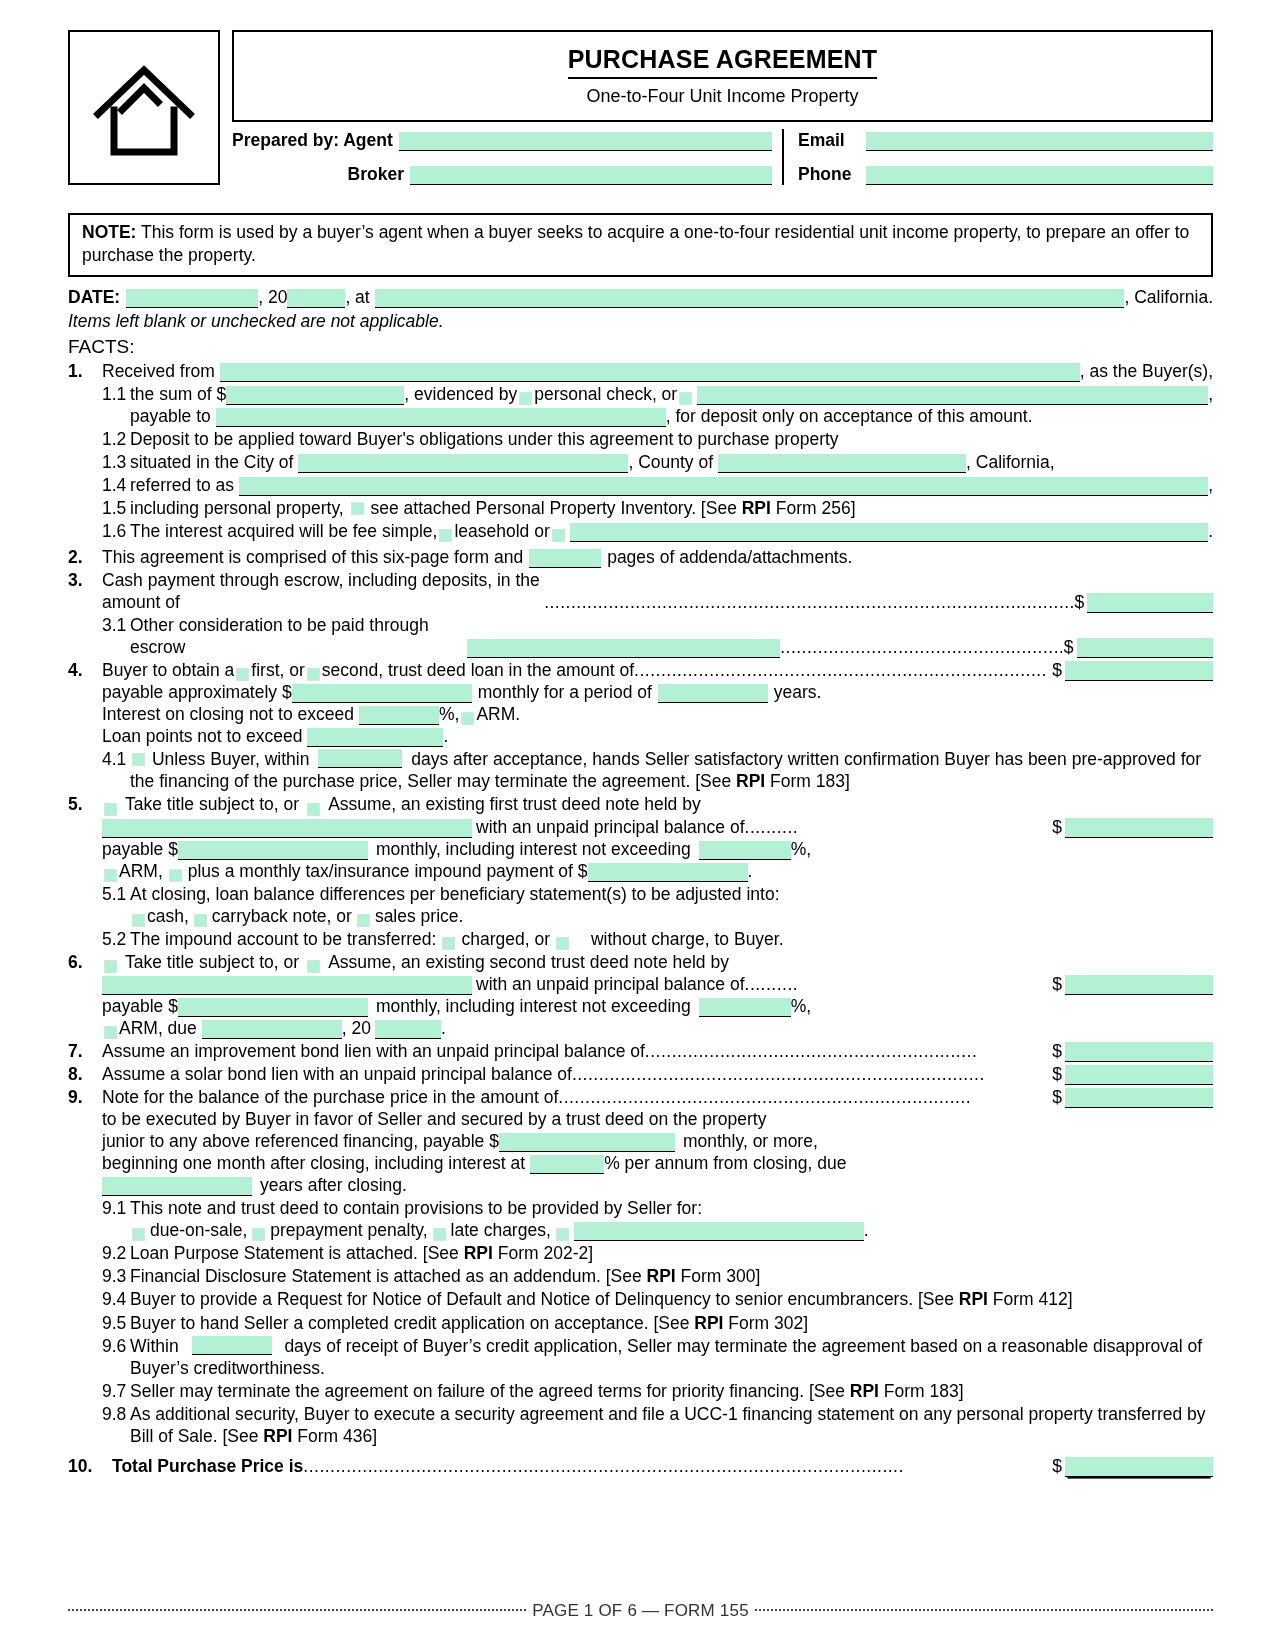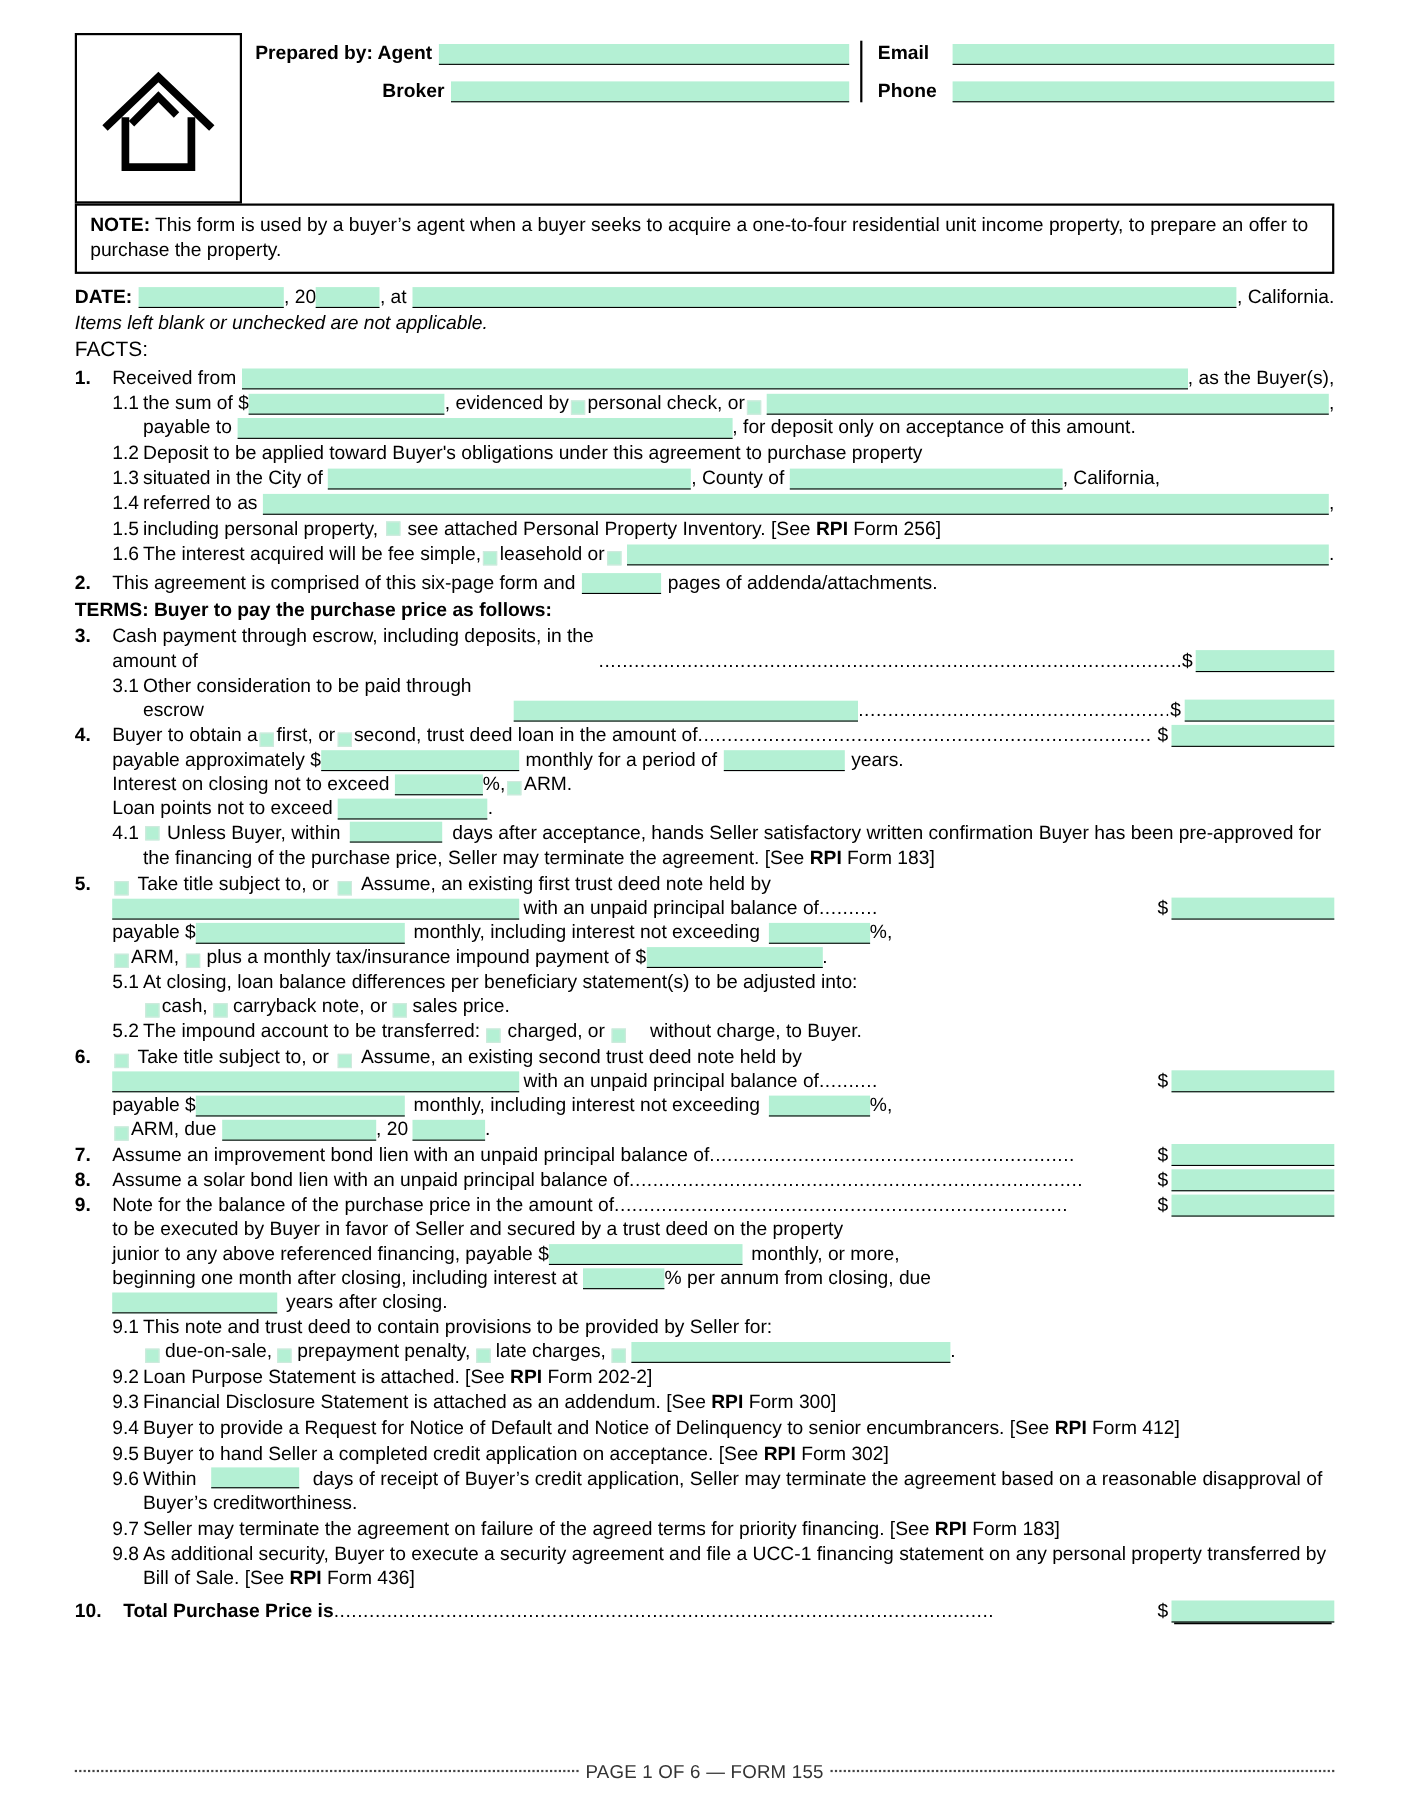--- a/index.html
+++ b/index.html
@@ -59,21 +59,21 @@
     width: 13px; height: 13px;
     background: #b4f0d4;
     border: 1px solid #cfe9dd;
     vertical-align: -1px;
     margin: 0 2px;
   }
 
   
   .note-box {
     border: 2px solid #000;
-    margin-top: 0;
+    margin-top: 28px;
     padding: 6px 0 7px 12px;
     font-size: 17.5px;
     line-height: 1.33;
   }
   .note-box b { font-weight: bold; }
 
   
   .date-row { display: flex; align-items: flex-end; margin-top: 9px; font-size: 17.5px; }
   .date-row .lbl { font-weight: bold; }
   .italic-note { font-style: italic; margin-top: 2px; font-size: 17.5px; }
@@ -114,20 +114,24 @@
       <span>
         <svg width="112" height="112" viewBox="0 0 112 112">
           <path d="M10 62 L56 18 L102 62" fill="none" stroke="#000" stroke-width="7" stroke-linecap="square"></path>
           <path d="M34 58 L56 36 L70 50" fill="none" stroke="#000" stroke-width="7" stroke-linecap="square"></path>
           <path d="M26 58 L26 100 L86 100 L86 58" fill="none" stroke="#000" stroke-width="7" stroke-linecap="square"></path>
         </svg>
       </span>
     </div>
 
     <div class="header-right">
+      <div class="title-box">
+        <div class="title-main">PURCHASE AGREEMENT</div>
+        <div class="title-sub">One-to-Four Unit Income Property</div>
+      </div>
 
       <div class="prepared-row">
         <div class="prep-left">
           <div class="prep-line">
             <span class="prep-label">Prepared by: Agent</span>
             <span class="fld grow" style="margin-left:6px;"></span>
           </div>
           <div class="prep-line">
             <span class="prep-label" style="width:172px;text-align:right;">Broker</span>
             <span class="fld grow" style="margin-left:6px;"></span>
@@ -252,21 +256,20 @@
     <div class="num">2.</div>
     <div class="body">
       <div class="line">
         <span>This agreement is comprised of this six-page form and</span>
         <span class="fld" style="width:72px;margin:0 6px;"></span>
         <span>pages of addenda/attachments.</span>
       </div>
     </div>
   </div>
 
-  <div class="terms-hdr">TERMS: Buyer to pay the purchase price as follows:</div>
 
   <div class="item">
     <div class="num">3.</div>
     <div class="body">
       <div class="line">
         <span class="txtpart">Cash payment through escrow, including deposits, in the amount of</span>
         <span class="dots">....................................................................................................................</span>
         <span class="dollar">$</span>
         <span class="amt-fld"></span>
       </div>

